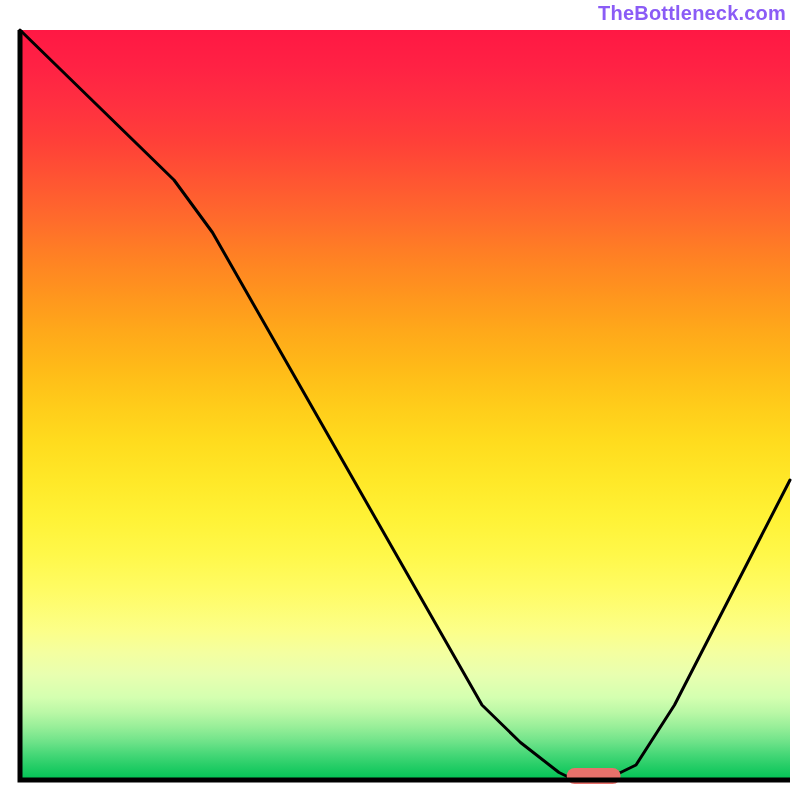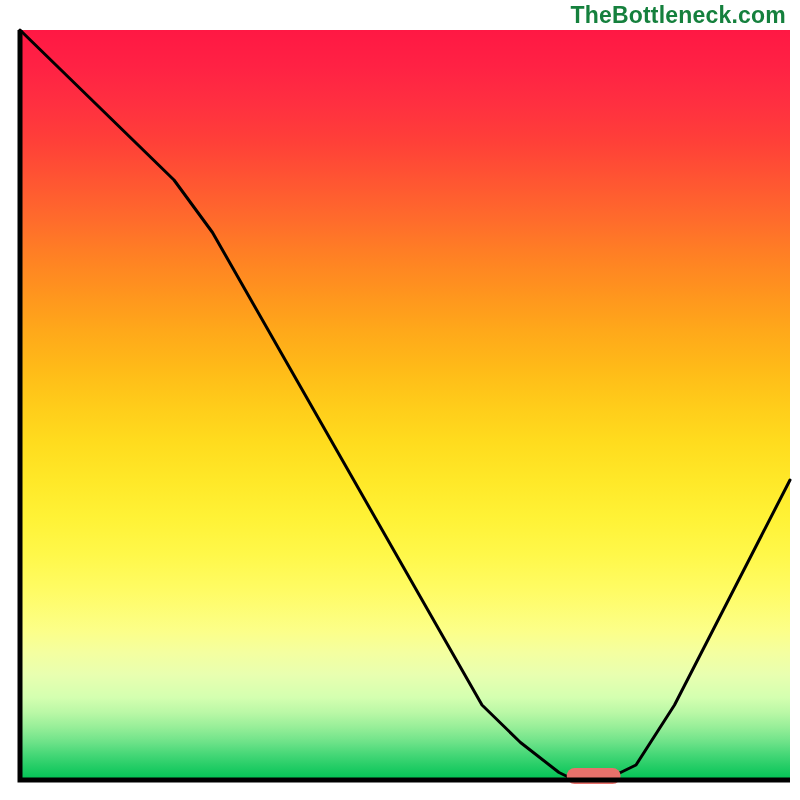--- a/index.html
+++ b/index.html
@@ -13,23 +13,23 @@
   }
   .stage {
     position: relative;
     width: 800px;
     height: 800px;
   }
   .watermark {
     position: absolute;
     top: 2px;
     right: 14px;
-    font-size: 23px;
+    font-size: 20px;
     font-weight: 600;
-    color: #15803d;
+    color: #8b5cf6;
     letter-spacing: 0.2px;
     z-index: 50;
   }
   svg.plot {
     position: absolute;
     top: 0;
     left: 0;
     width: 800px;
     height: 800px;
   }

